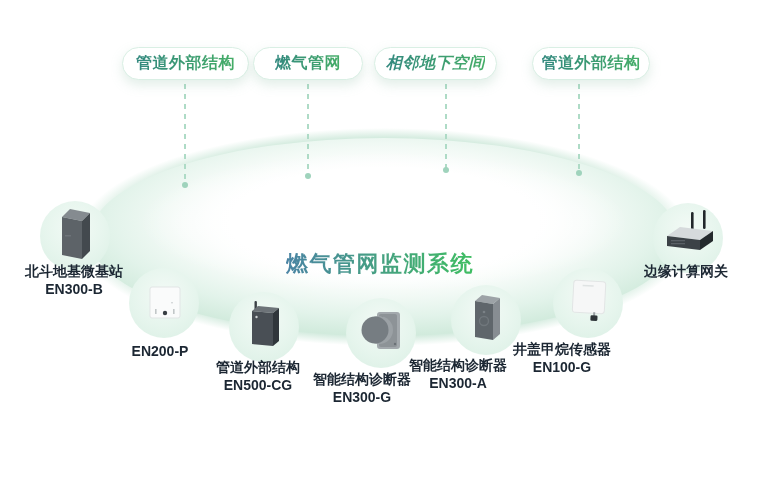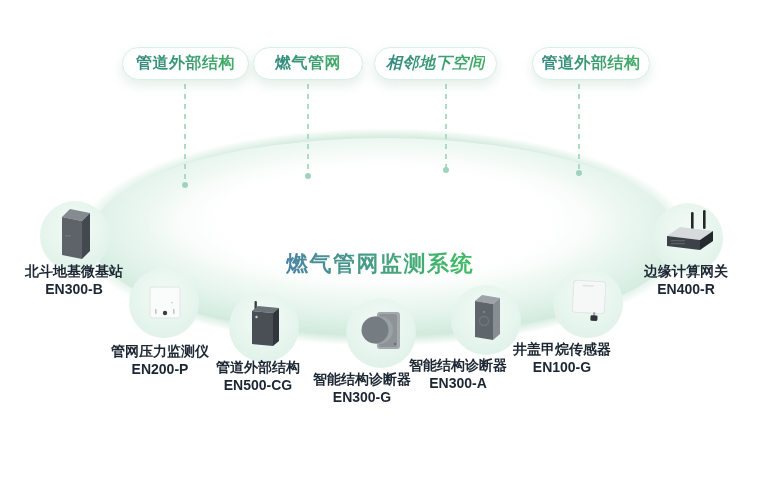--- a/index.html
+++ b/index.html
@@ -140,21 +140,20 @@
   <div class="device dev2">
     <div class="device-circle"></div>
     <svg width="36" height="36" viewBox="0 0 36 36">
       <rect x="3" y="2" width="30" height="31" rx="2" fill="#fafbfb" stroke="#e1e5e5"></rect>
       <rect x="8" y="24" width="1.6" height="5" fill="#c2c7c8"></rect>
       <rect x="26" y="24" width="1.6" height="5" fill="#c2c7c8"></rect>
       <circle cx="18" cy="28" r="2.2" fill="#383e43"></circle>
       <rect x="24" y="17" width="2" height="1.4" fill="#d6dadb"></rect>
     </svg>
     <div class="device-label">
-      <div>管网压力监测仪</div>
       <div>EN200-P</div>
     </div>
   </div>
 
   <div class="device dev3">
     <div class="device-circle"></div>
     <svg width="38" height="50" viewBox="0 0 38 50">
       <rect x="8.5" y="3" width="2.4" height="9" rx="1" fill="#3b4146"></rect>
       <polygon points="6,13 12,8 33,10 27,15" fill="#6d7378"></polygon>
       <polygon points="27,15 33,10 33,43 27,48" fill="#30363b"></polygon>
@@ -220,17 +219,16 @@
       <rect x="31" y="4" width="2.6" height="18" rx="1.3" fill="#22272b"></rect>
       <rect x="43" y="2" width="2.6" height="19" rx="1.3" fill="#22272b"></rect>
       <polygon points="7,28 20,19 53,23 40,32" fill="#d6dadc"></polygon>
       <polygon points="7,28 40,32 40,42 7,38" fill="#3c4247"></polygon>
       <polygon points="40,32 53,23 53,33 40,42" fill="#24292d"></polygon>
       <rect x="11" y="32" width="14" height="1.3" fill="#5a6066"></rect>
       <rect x="11" y="35" width="14" height="1.3" fill="#5a6066"></rect>
     </svg>
     <div class="device-label">
       <div>边缘计算网关</div>
-      <div>EN400-R</div>
     </div>
   </div>
 
 </div>
 
 </body></html>

